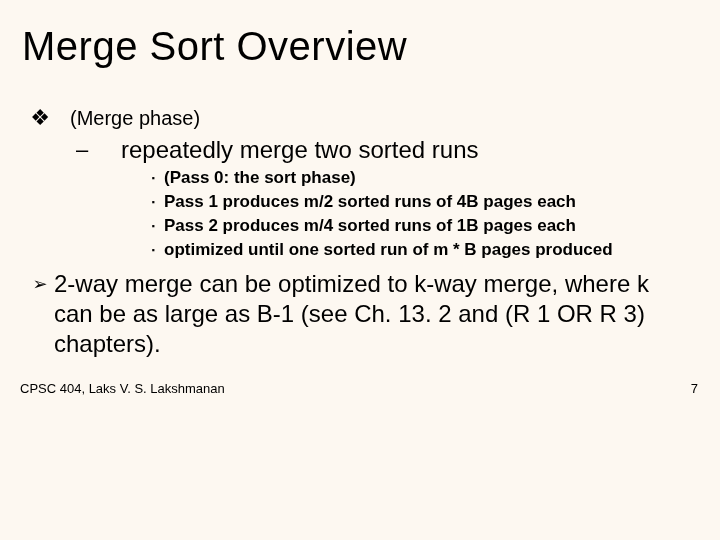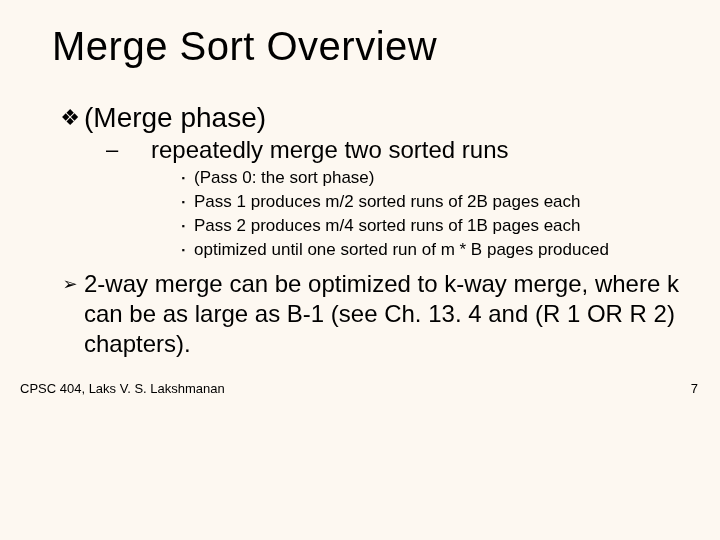--- a/index.html
+++ b/index.html
@@ -10,21 +10,21 @@
     background: #fdf8f1;
     font-family: "Comic Sans MS", "Comic Sans", cursive, sans-serif;
     color: #000;
     overflow: hidden;
     position: relative;
   }
   .slide {
     box-sizing: border-box;
     width: 720px;
     height: 412px;
-    padding: 18px 40px 0 52px;
+    padding: 18px 40px 0 22px;
     position: relative;
   }
   .title {
     font-size: 40px;
     text-align: left;
     margin: 6px 0 34px 0;
     font-weight: normal;
     letter-spacing: 0.5px;
   }
   .row {
@@ -34,29 +34,29 @@
   .bullet {
     flex: 0 0 auto;
     text-align: center;
   }
   .txt {
     flex: 1 1 auto;
   }
 
   .lvl1 { margin-left: 4px; }
   .lvl1 .bullet { width: 28px; font-size: 22px; line-height: 30px; color: #000; }
-  .lvl1 .txt   { font-size: 28px; line-height: 30px; }
+  .lvl1 .txt   { font-size: 20px; line-height: 30px; margin-left: 16px; }
 
   .lvl2 { margin-left: 48px; margin-top: 2px; }
   .lvl2 .bullet { width: 24px; font-size: 22px; line-height: 30px; font-family: Arial, sans-serif; }
   .lvl2 .txt   { font-size: 24px; line-height: 30px; margin-left: 27px; }
 
   .lvl3 { margin-left: 120px; margin-top: 2px; }
   .lvl3 .bullet { width: 22px; font-size: 9px; line-height: 22px; font-family: Arial, sans-serif; }
-  .lvl3 .txt   { font-size: 17px; line-height: 22px; font-weight: normal; }
+  .lvl3 .txt   { font-size: 17px; line-height: 22px; font-weight: bold; }
 
   .lvl1b { margin-left: 4px; margin-top: 8px; }
   .lvl1b .bullet { width: 28px; font-size: 18px; line-height: 30px; font-family: Arial, sans-serif; }
   .lvl1b .txt   { font-size: 24px; line-height: 30px; }
 
   .footer-left {
     position: absolute;
     left: 20px;
     bottom: 16px;
     font-size: 13px;
@@ -85,31 +85,31 @@
     <div class="bullet">–</div>
     <div class="txt">repeatedly merge two sorted runs</div>
   </div>
 
   <div class="row lvl3">
     <div class="bullet">▪</div>
     <div class="txt">(Pass 0: the sort phase)</div>
   </div>
   <div class="row lvl3">
     <div class="bullet">▪</div>
-    <div class="txt">Pass 1 produces  m/2  sorted runs of  2B pages each</div>
+    <div class="txt">Pass 1 produces  m/2  sorted runs of  4B pages each</div>
   </div>
   <div class="row lvl3">
     <div class="bullet">▪</div>
     <div class="txt">Pass 2 produces  m/4  sorted runs of  1B  pages each</div>
   </div>
   <div class="row lvl3">
     <div class="bullet">▪</div>
     <div class="txt">optimized until one sorted run of  m * B  pages produced</div>
   </div>
 
   <div class="row lvl1b">
     <div class="bullet">➢</div>
-    <div class="txt">2-way merge can be optimized to k-way merge, where k can be as large as B-1 (see Ch. 13. 4 and (R 1 OR R 2) chapters).</div>
+    <div class="txt">2-way merge can be optimized to k-way merge, where k can be as large as B-1 (see Ch. 13. 2 and (R 1 OR R 3) chapters).</div>
   </div>
 
   <div class="footer-left">CPSC 404, Laks V. S. Lakshmanan</div>
   <div class="footer-right">7</div>
 </div>
 
 </body></html>

